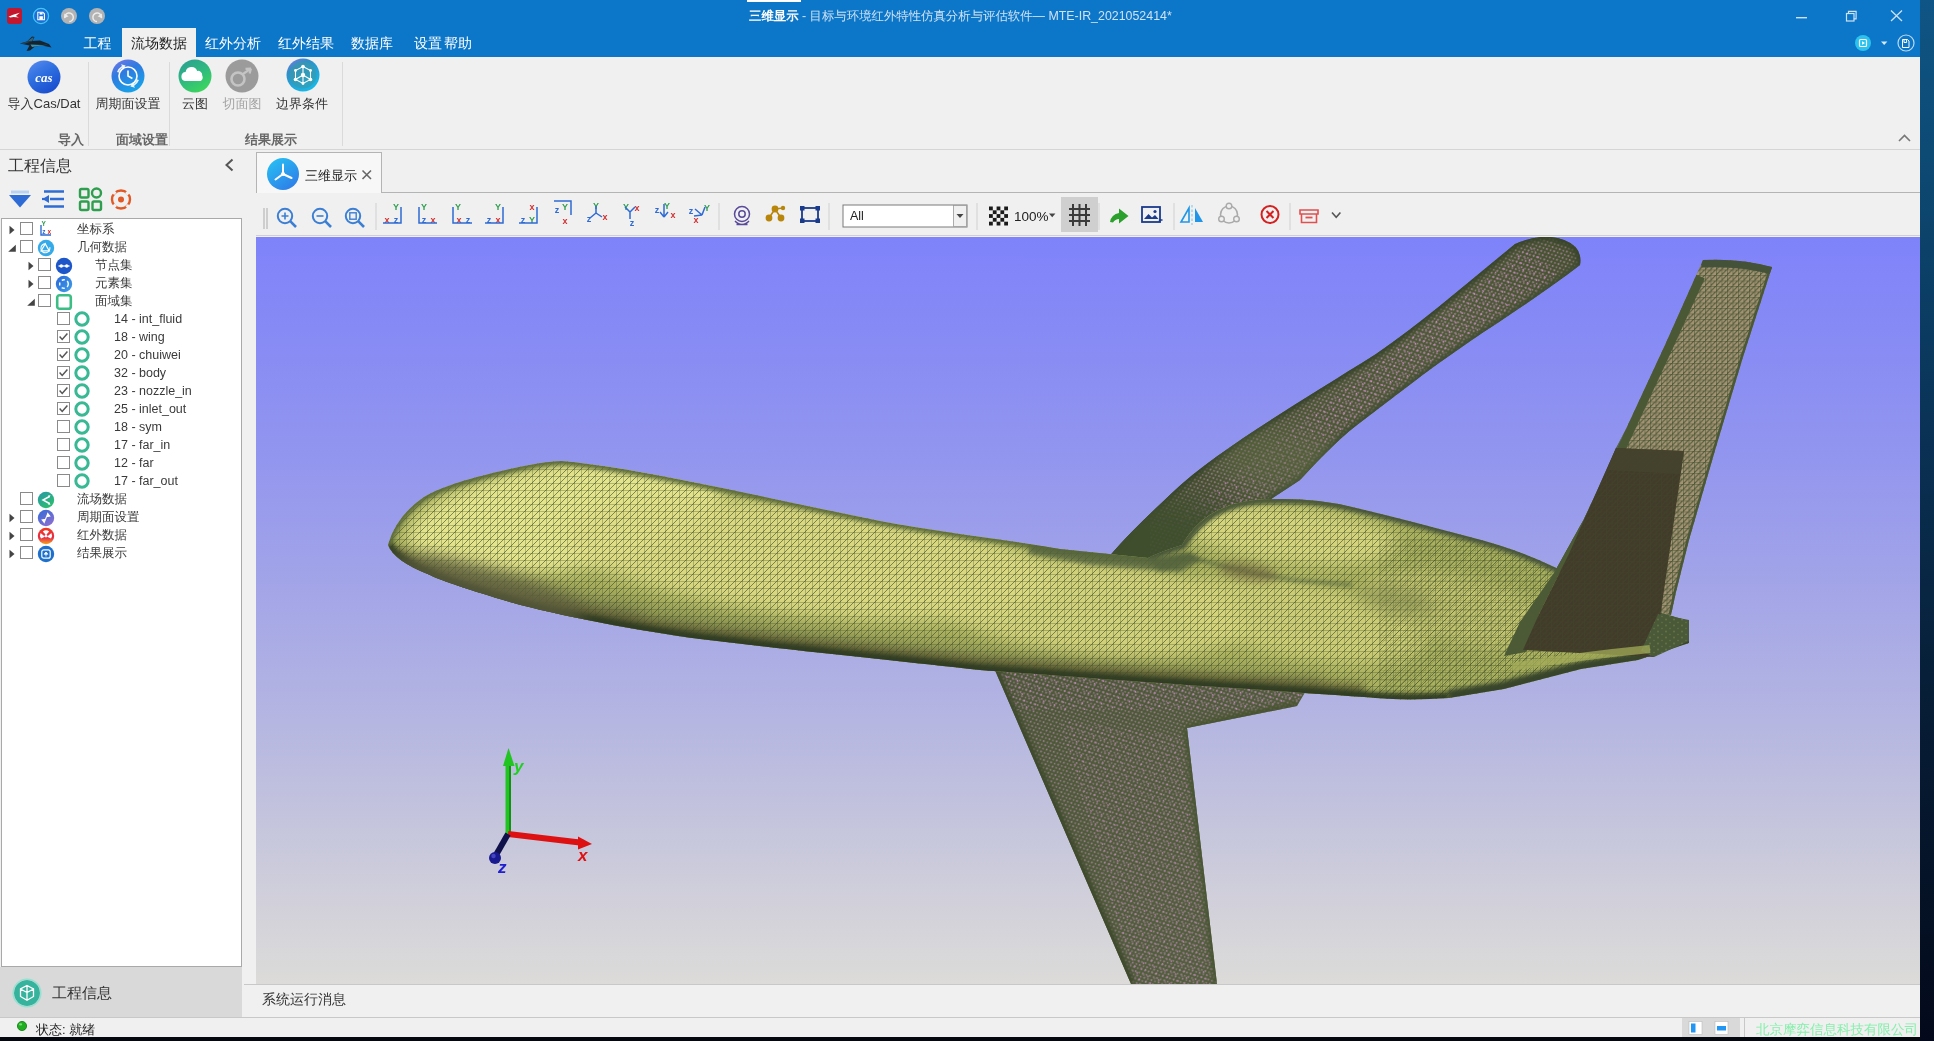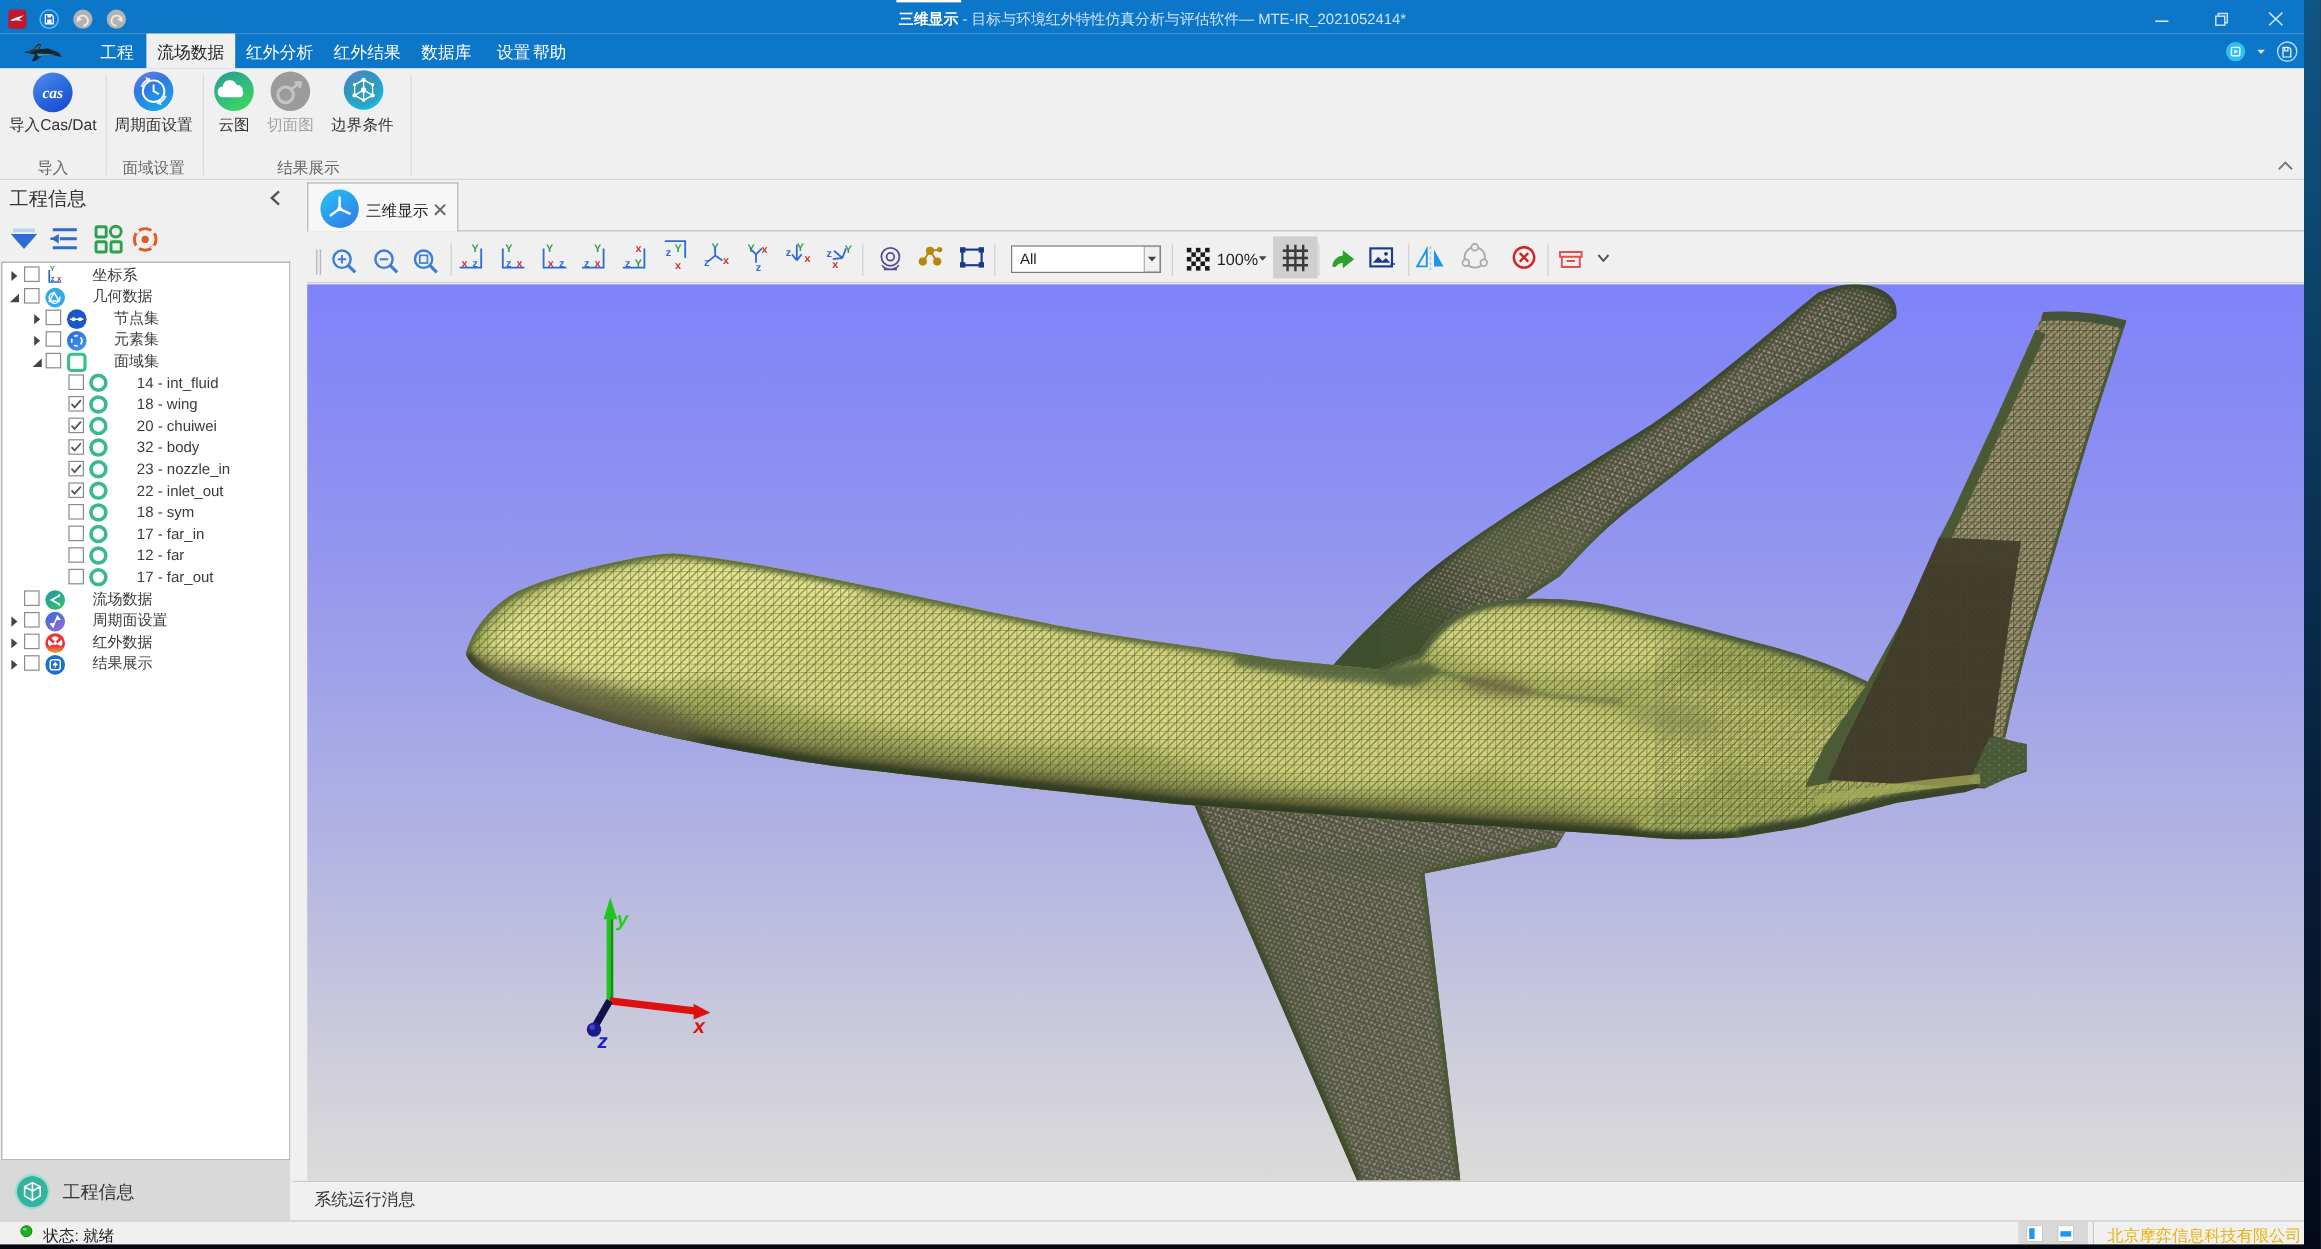--- a/index.html
+++ b/index.html
@@ -8,21 +8,21 @@
   .abs { position:absolute; }
   #app { position:absolute; left:0; top:0; width:1920px; height:1038px; background:#f0f0f0; }
   #deskright { position:absolute; left:1920px; top:0; width:14px; height:1041px;
      background:linear-gradient(180deg,#0f5585 0%,#0d4a74 15%,#0a3357 40%,#071f38 65%,#03091a 100%); }
   #titlebar { position:absolute; left:0; top:0; width:1920px; height:28px; background:#0c76c8; }
   #menubar { position:absolute; left:0; top:28px; width:1920px; height:29px; background:#0c76c8; }
   #ribbon { position:absolute; left:0; top:57px; width:1920px; height:93px; background:#f1f0f0; border-bottom:1px solid #d5d5d5; }
   .menutab { position:absolute; top:28px; height:29px; line-height:30px; color:#fff; font-size:14px; text-align:center; }
   .menutab.sel { background:#f1f0f0; color:#222; }
   .rlabel { position:absolute; top:95px; font-size:13px; color:#333; text-align:center; }
-  .rgroup { position:absolute; top:131px; font-size:13px; color:#666; text-align:center; }
+  .rgroup { position:absolute; top:131px; font-size:13px; color:#666; text-align:right;font-weight:bold; }
   .rsep { position:absolute; top:62px; width:1px; height:84px; background:#dadada; }
   #leftpanel { position:absolute; left:0; top:150px; width:242px; height:867px; background:#f0f0f0; }
   #lpheader { position:absolute; left:8px; top:156px; font-size:16px; color:#333; }
   #treebox { position:absolute; left:1px; top:218px; width:241px; height:749px; background:#fff; border:1px solid #a9a9a9; }
   #lptab { position:absolute; left:0; top:967px; width:242px; height:50px; background:#d9d9d9; }
   #splitter { position:absolute; left:242px; top:150px; width:14px; height:867px; background:#f0f0f0; }
   #tabbar { position:absolute; left:256px; top:150px; width:1664px; height:42px; background:#f0f0f0; }
   #doctab { position:absolute; left:256px; top:152px; width:126px; height:41px; background:#f7f7f7; border:1px solid #b4b4b4; border-bottom:none; z-index:3; }
   #tabline { position:absolute; left:256px; top:192px; width:1664px; height:1px; background:#b4b4b4; }
   #vtoolbar { position:absolute; left:256px; top:193px; width:1664px; height:43px; background:#f0f0f0; border-bottom:1px solid #cfcfcf; }
@@ -282,21 +282,21 @@
 <circle cx="8" cy="8" r="6.2" fill="none" stroke="#3ab894" stroke-width="3"></circle>
 </svg>
 <div class="trow" style="left:114px;top:382px">23 - nozzle_in</div>
 <div class="cb" style="left:57px;top:402px"></div>
 <svg class="ticon" style="left:57px;top:402px" width="13" height="13" viewBox="0 0 13 13">
       <path d="M2.6 6.6 L5.2 9.4 L10.4 3.4" fill="none" stroke="#555" stroke-width="1.5"></path>
     </svg>
 <svg class="ticon" style="left:74px;top:401px" width="16" height="16" viewBox="0 0 16 16">
 <circle cx="8" cy="8" r="6.2" fill="none" stroke="#3ab894" stroke-width="3"></circle>
 </svg>
-<div class="trow" style="left:114px;top:400px">22 - inlet_out</div>
+<div class="trow" style="left:114px;top:400px">25 - inlet_out</div>
 <div class="cb" style="left:57px;top:420px"></div>
 <svg class="ticon" style="left:74px;top:419px" width="16" height="16" viewBox="0 0 16 16">
 <circle cx="8" cy="8" r="6.2" fill="none" stroke="#3ab894" stroke-width="3"></circle>
 </svg>
 <div class="trow" style="left:114px;top:418px">18 - sym</div>
 <div class="cb" style="left:57px;top:438px"></div>
 <svg class="ticon" style="left:74px;top:437px" width="16" height="16" viewBox="0 0 16 16">
 <circle cx="8" cy="8" r="6.2" fill="none" stroke="#3ab894" stroke-width="3"></circle>
 </svg>
 <div class="trow" style="left:114px;top:436px">17 - far_in</div>
@@ -724,14 +724,14 @@
 </svg>
 <div class="abs" style="left:36px;top:1021px;font-size:13px;color:#222">状态: 就绪</div>
 <div class="abs" style="left:1682px;top:1018px;width:58px;height:19px;background:#d9d9d9"></div>
 <svg class="abs" style="left:1688px;top:1021px" width="50" height="14" viewBox="0 0 50 14">
   <rect x="1" y="0.5" width="13" height="13" fill="#fff" stroke="#bbb" stroke-width="0.6"></rect>
   <rect x="3" y="2.5" width="4.5" height="9" fill="#2196f3"></rect>
   <rect x="27" y="0.5" width="13" height="13" fill="#fff" stroke="#bbb" stroke-width="0.6"></rect>
   <rect x="29" y="5" width="9" height="4.5" fill="#2196f3"></rect>
 </svg>
 <div class="abs" style="left:1744px;top:1018px;width:1px;height:19px;background:#c8c8c8"></div>
-<div class="abs" style="left:1756px;top:1021px;font-size:13.5px;color:#eab308">北京摩弈信息科技有限公司</div>
+<div class="abs" style="left:1756px;top:1021px;font-size:13.5px;color:#86efac">北京摩弈信息科技有限公司</div>
 <div class="abs" style="left:0;top:1037px;width:1920px;height:4px;background:#05070f"></div>
 
 </body></html>

